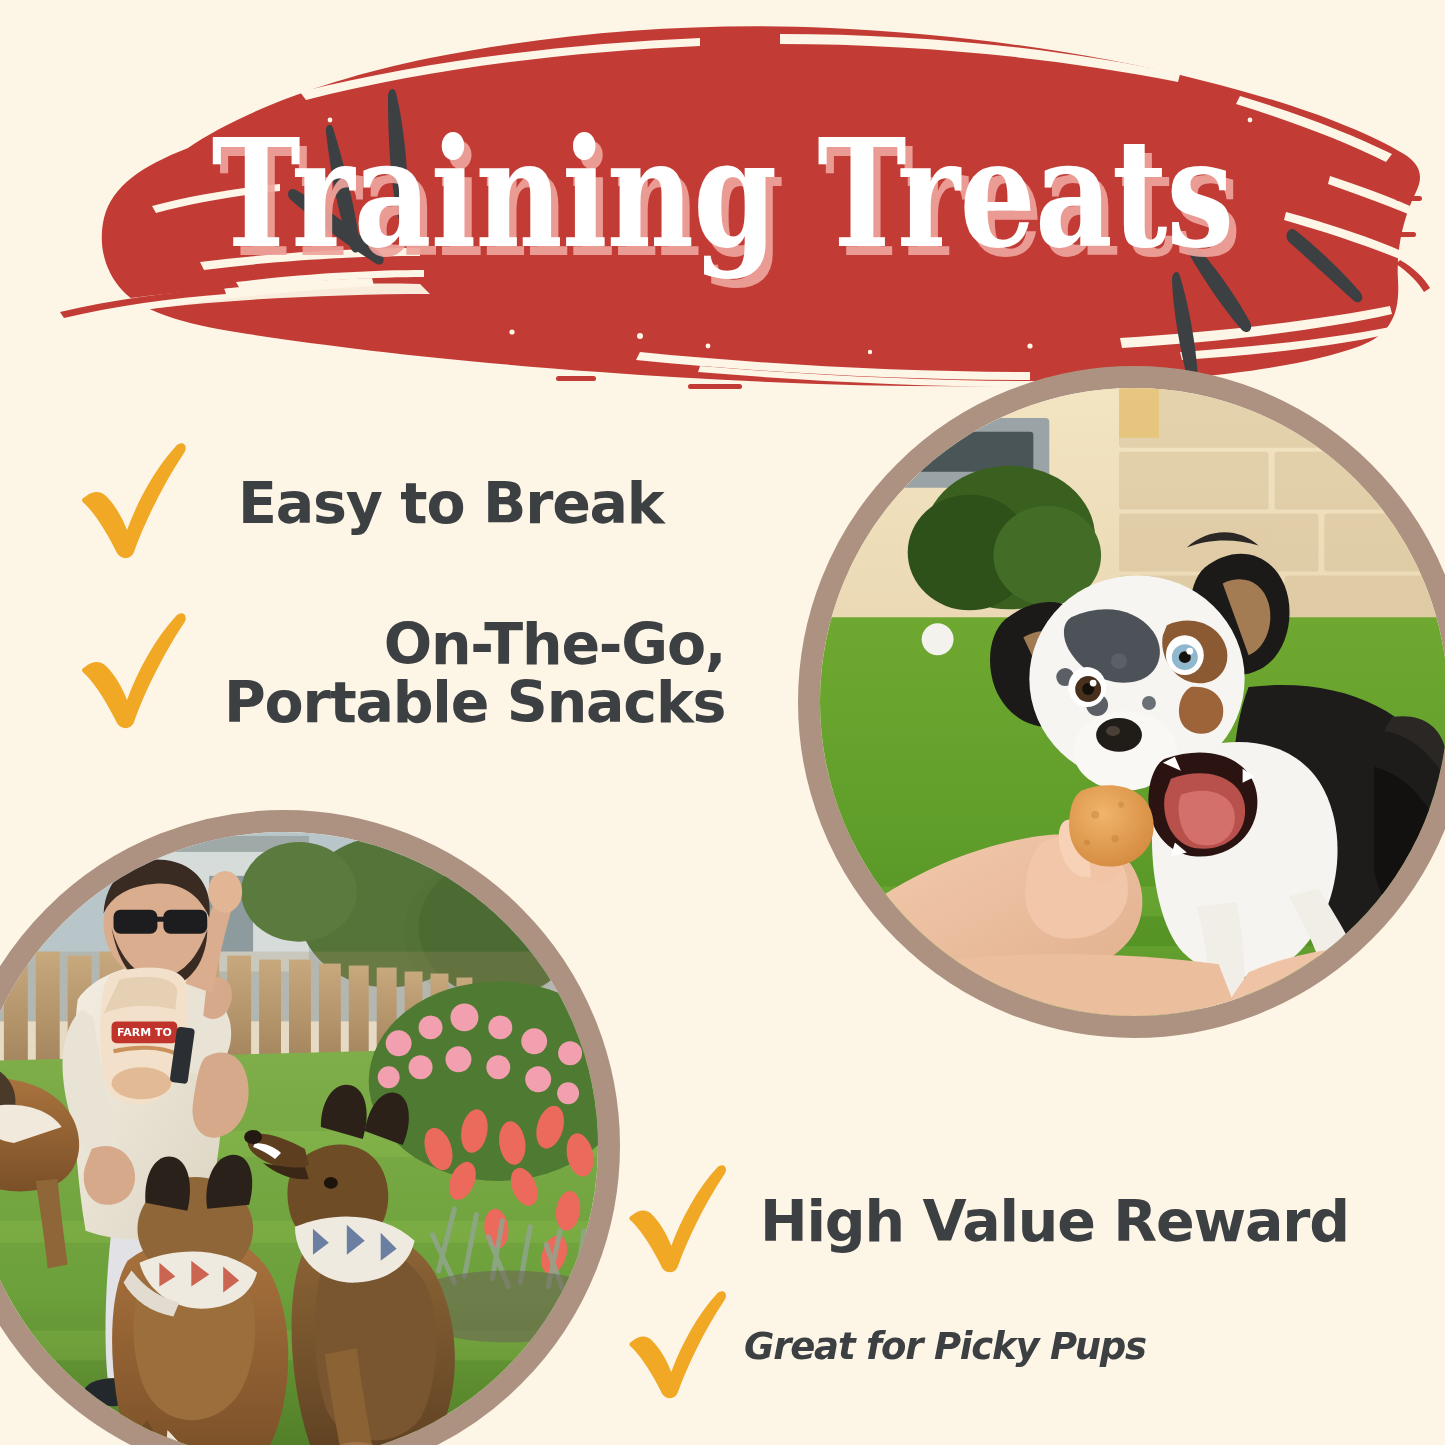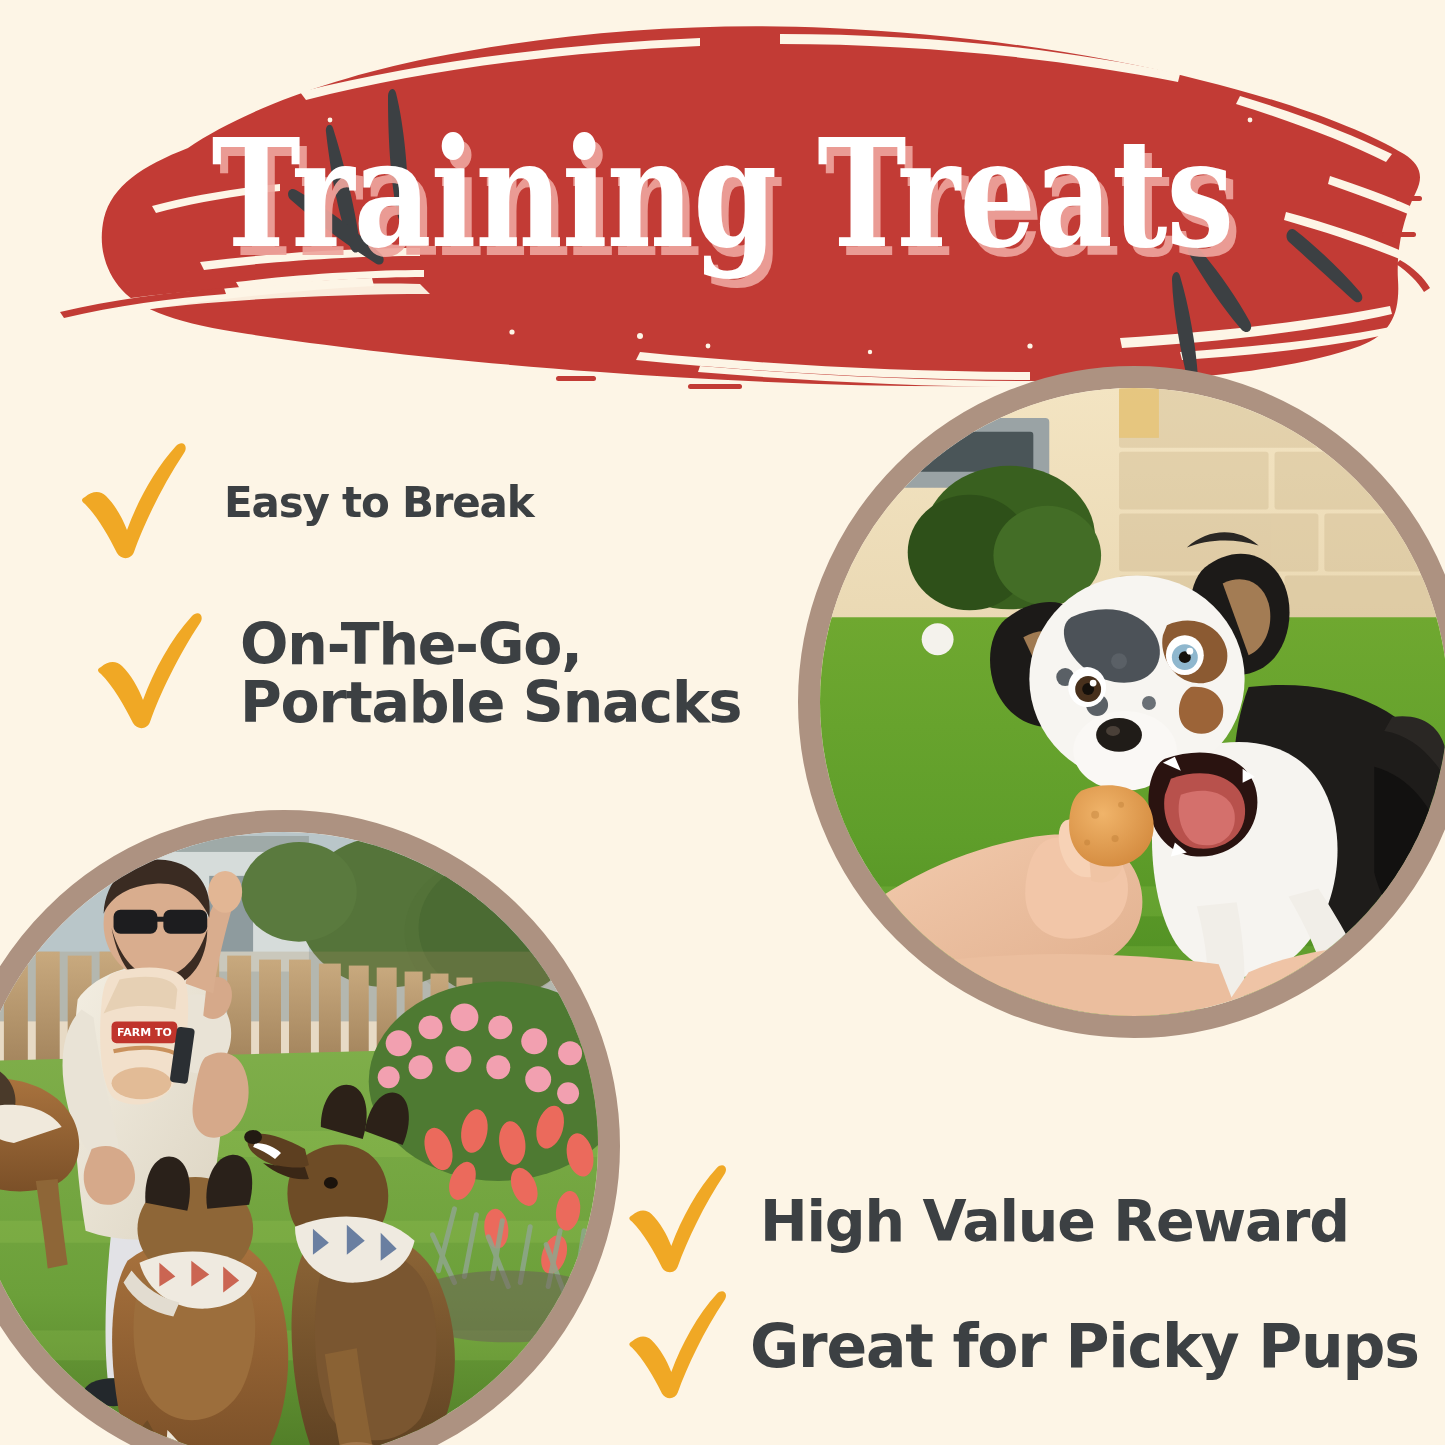--- a/index.html
+++ b/index.html
@@ -62,30 +62,30 @@
   .check-label {
     color: #3C4043;
     font-family: "DejaVu Sans", "Liberation Sans", sans-serif;
     font-weight: bold;
     letter-spacing: -1.2px;
     line-height: 1.02;
     white-space: pre-line;
   }
 
   #row-easy      { left: 72px;  top: 442px;  }
-  #row-easy .check-label    { font-size: 42px; margin-left: 34px; text-align: center; }
-
-  #row-onthego   { left: 88px;  top: 612px;  }
+  #row-easy .check-label    { font-size: 57px; margin-left: 48px; text-align: center; }
+
+  #row-onthego   { left: 72px;  top: 612px; text-align: right;  }
   #row-onthego .check-label { font-size: 57px; margin-left: 34px; }
 
   #row-highvalue { left: 620px; top: 1164px; }
   #row-highvalue .check-label { font-size: 57px; margin-left: 30px; }
 
   #row-picky     { left: 620px; top: 1290px; }
-  #row-picky .check-label   { font-size: 60px; margin-left: 20px; }
+  #row-picky .check-label   { font-size: 37px; margin-left: 14px; font-style: italic; }
 
   
   .photo-circle {
     position: absolute;
     border-radius: 50%;
     overflow: hidden;
     box-sizing: border-box;
   }
   #photo-dog-treat {
     left: 798px;

